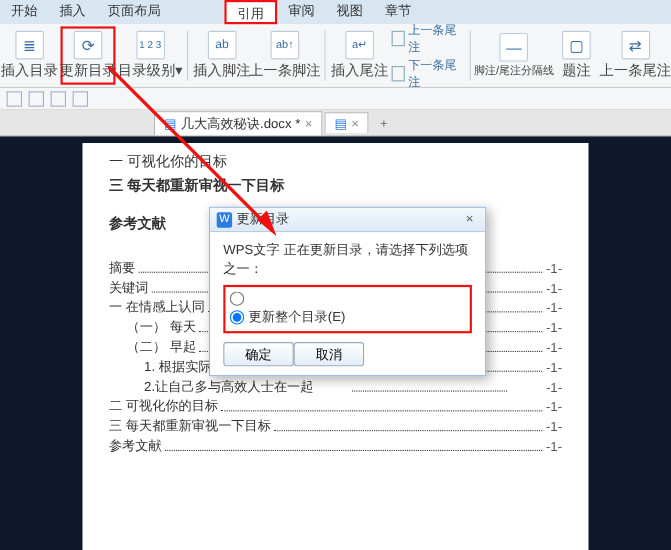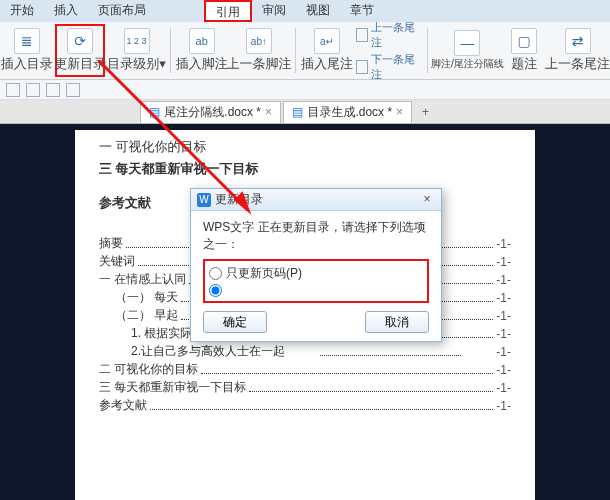--- a/index.html
+++ b/index.html
@@ -31,21 +31,21 @@
   .toc-line .dots { flex: 1; border-bottom: 1px dotted #333; margin: 0 3px; height: 0.7em; }
   .toc-line .pg { color: #555; }
   .dialog { position: absolute; top: 188px; left: 190px; width: 252px; background: #fff; border: 1px solid #95b8e0; box-shadow: 3px 3px 10px rgba(0,0,0,.3); font-size: 12px; }
   .dialog .titlebar { background: linear-gradient(#f4f8fc,#dce9f7); height: 22px; display: flex; align-items: center; padding: 0 6px; border-bottom: 1px solid #bcd; }
   .dialog .titlebar .logo { width: 14px; height: 14px; background: #2a7de1; color: #fff; font-size: 10px; display: flex; align-items: center; justify-content: center; border-radius: 2px; margin-right: 4px; }
   .dialog .titlebar .close { margin-left: auto; width: 16px; height: 16px; text-align: center; cursor: pointer; color: #555; }
   .dialog .body { padding: 8px 12px; }
   .dialog .prompt { margin-bottom: 6px; }
   .dialog .opts { border: 2px solid #e11; padding: 2px 4px; margin-bottom: 8px; }
   .dialog label { display: flex; align-items: center; gap: 4px; margin: 2px 0; }
-  .dialog .btns { display: flex; justify-content: space-between; gap: 10px; }
+  .dialog .btns { display: flex; justify-content: flex-start; }
   .dialog .btns button { width: 64px; height: 22px; border: 1px solid #9ab; background: linear-gradient(#fff,#e4eef7); border-radius: 3px; font-size: 12px; cursor: pointer; }
   .red-arrow { position: absolute; pointer-events: none; }
   
   .arrow1 { top: 60px; left: 98px; width: 200px; height: 180px; }
   .arrow1 svg line, .arrow1 svg polygon { stroke: #e11; fill: #e11; stroke-width: 3; }
 </style>
 </head>
 <body>
 
 <div class="menubar">
@@ -113,26 +113,25 @@
 <div class="quickbar">
   <span class="qicon"></span>
   <span class="qicon"></span>
   <span class="qicon"></span>
   <span class="qicon"></span>
 </div>
 
 <div class="tabbar">
   <div class="doc-tab">
     <span style="color:#2a7de1">▤</span>
-    <span>尾注分隔线.docx *</span>
+    <span>几大高效秘诀.docx *</span>
     <span class="x">×</span>
   </div>
   <div class="doc-tab">
     <span style="color:#2a7de1">▤</span>
-    <span>目录生成.docx *</span>
     <span class="x">×</span>
   </div>
   <div class="plus">+</div>
 </div>
 
 <div class="doc-area">
   <div class="page">
     <div style="font-size:13px">一  可视化你的目标</div>
     <h4>三  每天都重新审视一下目标</h4>
     <h4 style="margin-top:16px">参考文献</h4>
@@ -196,24 +195,24 @@
   <div class="titlebar">
     <span class="logo">W</span>
     <span>更新目录</span>
     <span class="close">×</span>
   </div>
   <div class="body">
     <div class="prompt">WPS文字 正在更新目录，请选择下列选项之一：</div>
     <div class="opts">
       <label>
         <input type="radio" name="upd" style="">
-        <span>只更新页码(P)</span>
       </label>
       <label>
         <input type="radio" name="upd" checked="" style="">
+        <span>更新整个目录(E)</span>
       </label>
     </div>
     <div class="btns">
       <button>确定</button>
       <button>取消</button>
     </div>
   </div>
 </div>
 
 <div class="red-arrow arrow1">

